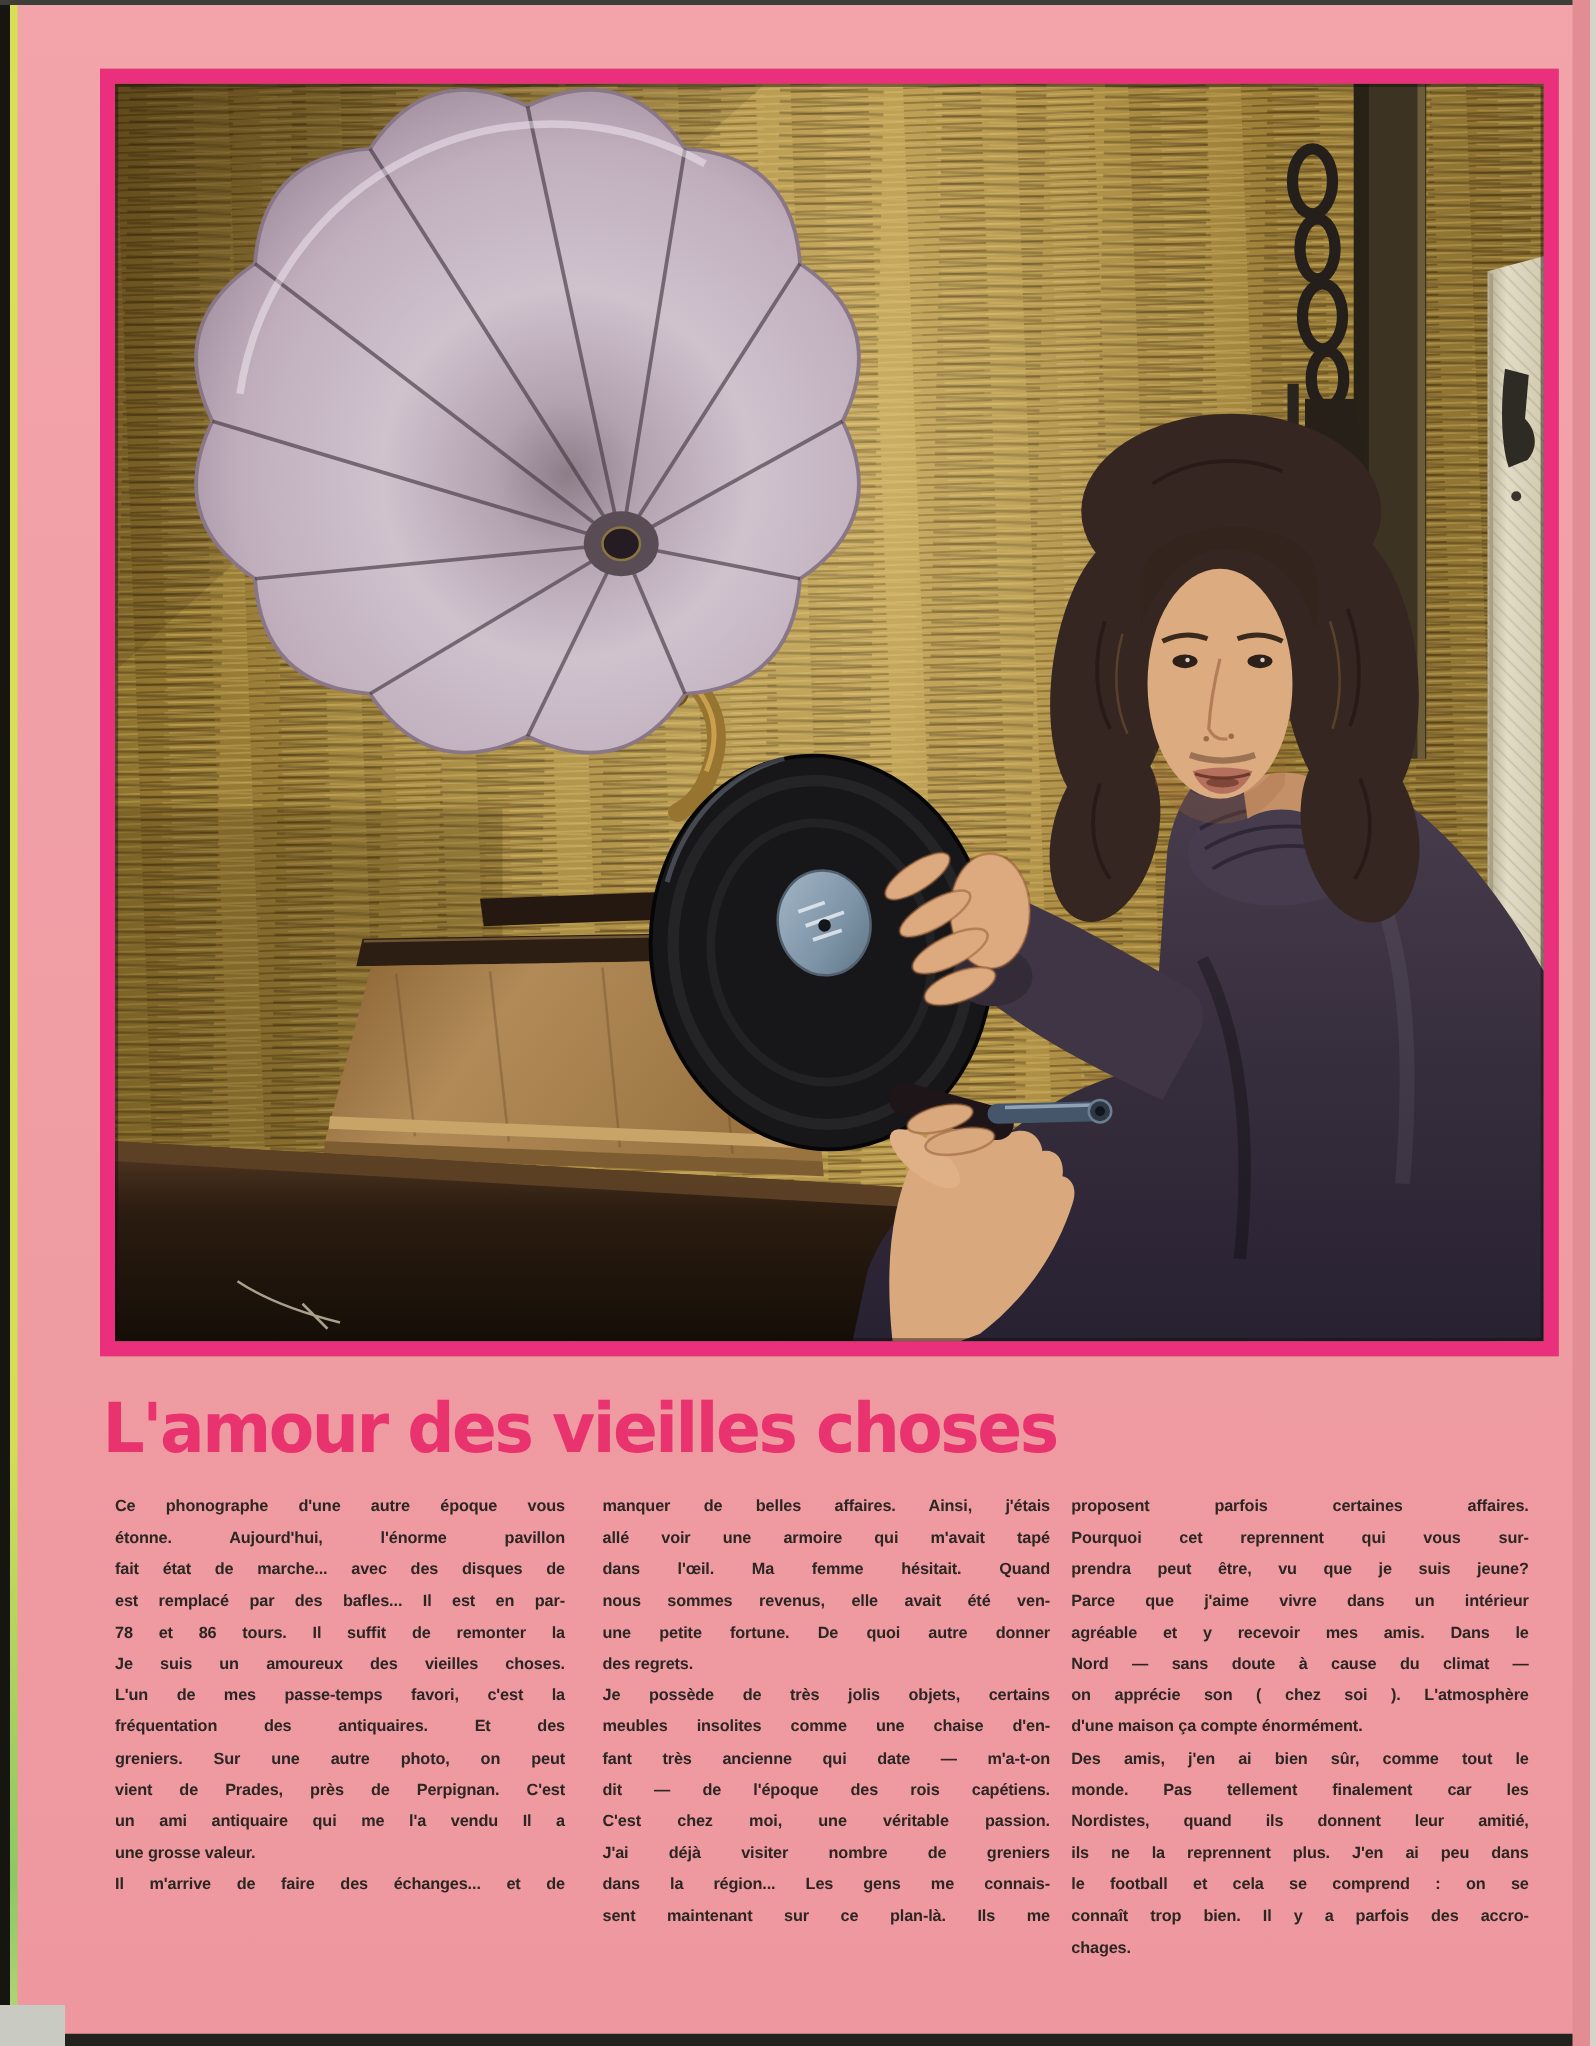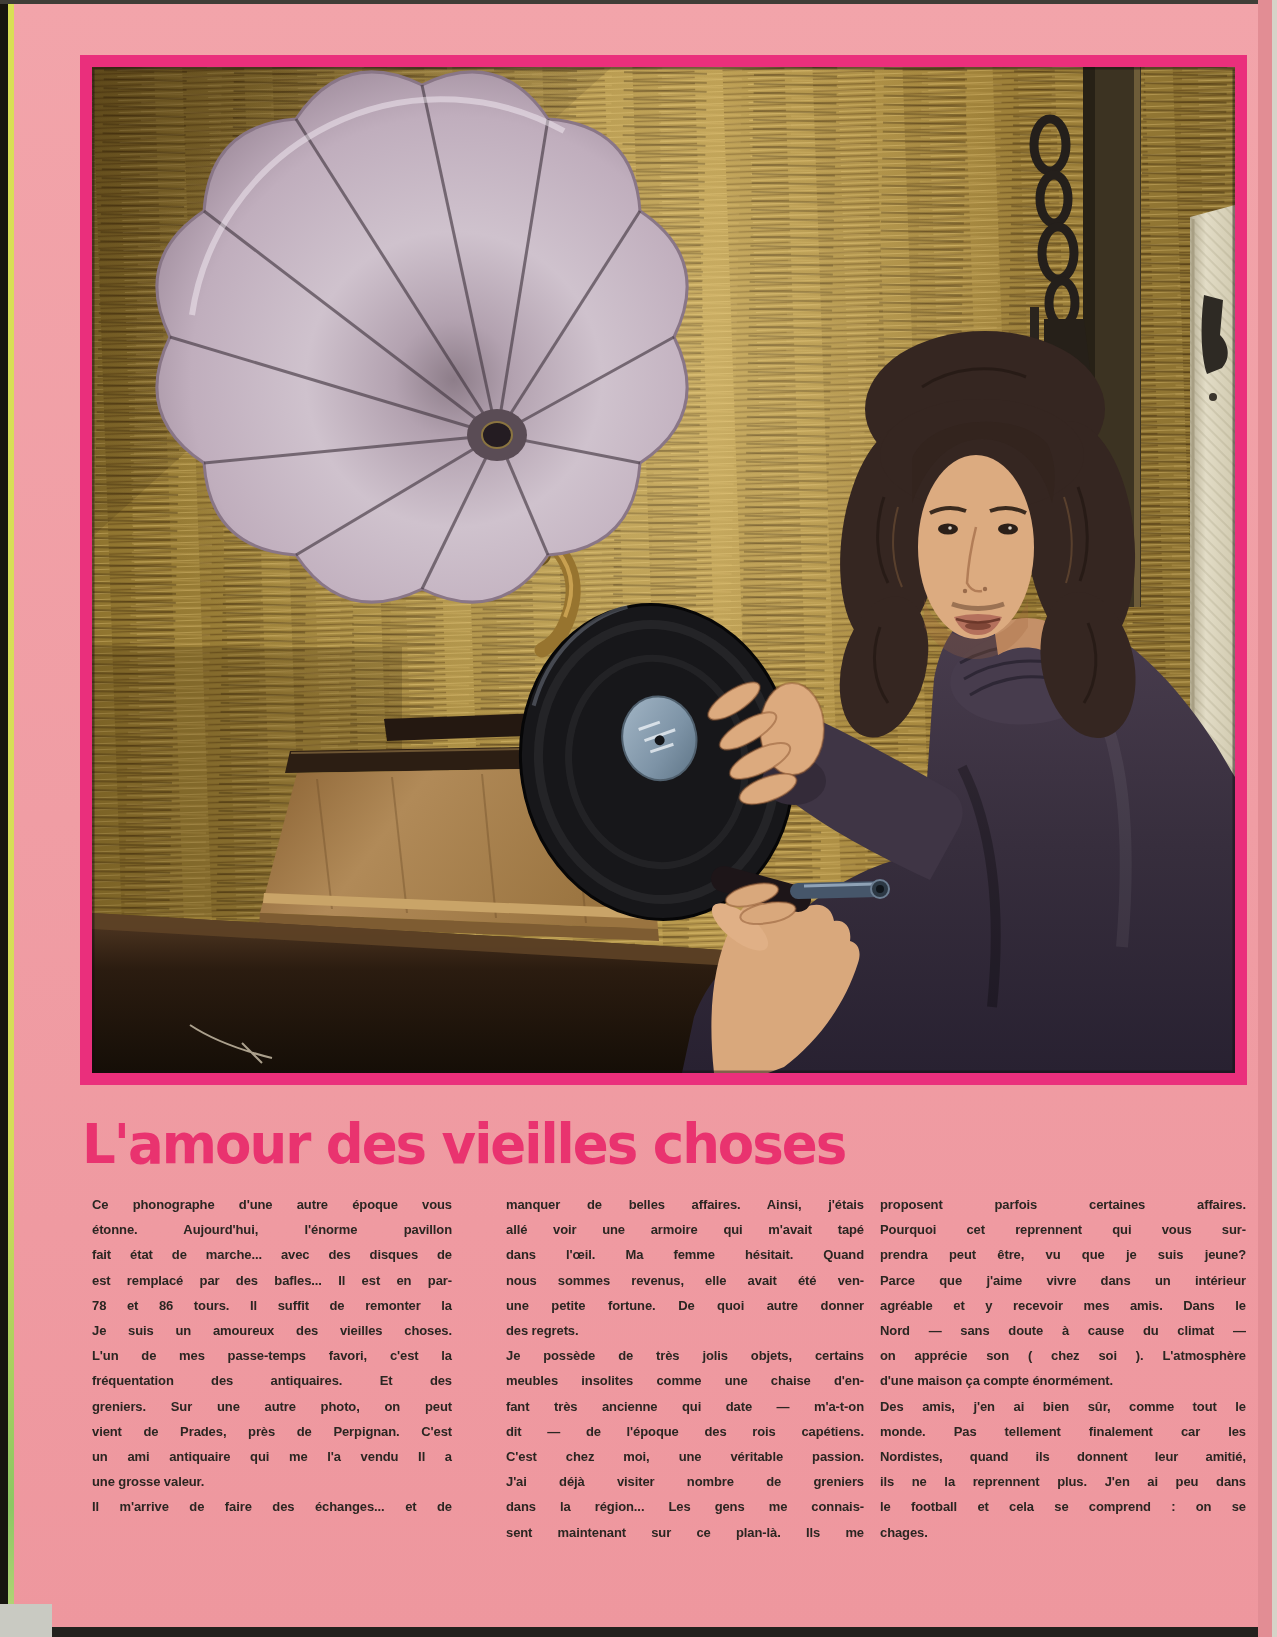--- a/index.html
+++ b/index.html
@@ -23,22 +23,22 @@
 
   
   h1.title{position:absolute;left:82px;top:1112px;width:1100px;margin:0;
         font-family:"DejaVu Sans",sans-serif;font-weight:800;font-size:53px;
         letter-spacing:-2px;color:#e9336f;transform:scaleY(1.04);transform-origin:left top;}
 
   
   .col{position:absolute;top:1192px;font-weight:700;font-size:13px;line-height:25.2px;
         color:#2b2622;letter-spacing:-0.1px;}
   .col-1{left:92px;width:360px;}
-  .col-2{left:482px;width:358px;margin-left:24px;}
-  .col-3{left:880px;width:366px;}
+  .col-2{left:482px;width:358px;}
+  .col-3{left:857px;width:366px;}
   .ln{text-align:justify;text-align-last:justify;white-space:normal;}
   .ln.end{text-align-last:left;}
 </style>
 </head>
 <body>
 
 <div id="scan">
 
   <figure class="photo">
     <svg width="1143" height="1006" viewBox="0 0 1143 1006">
@@ -327,20 +327,21 @@
       <div class="ln">Parce que j'aime vivre dans un intérieur</div>
       <div class="ln">agréable et y recevoir mes amis. Dans le</div>
       <div class="ln">Nord — sans doute à cause du climat —</div>
       <div class="ln">on apprécie son ( chez soi ). L'atmosphère</div>
       <div class="ln end">d'une maison ça compte énormément.</div>
       <div class="ln">Des amis, j'en ai bien sûr, comme tout le</div>
       <div class="ln">monde. Pas tellement finalement car les</div>
       <div class="ln">Nordistes, quand ils donnent leur amitié,</div>
       <div class="ln">ils ne la reprennent plus. J'en ai peu dans</div>
       <div class="ln">le football et cela se comprend : on se</div>
+      <div class="ln">connaît trop bien. Il y a parfois des accro-</div>
       <div class="ln end">chages.</div>
     </div>
 
   <div class="edge-left-black"></div>
   <div class="edge-left-yellow"></div>
   <div class="edge-top"></div>
   <div class="edge-corner"></div>
   <div class="edge-bottom"></div>
   <div class="edge-right-band"></div>
   <div class="edge-right-sliver"></div>

